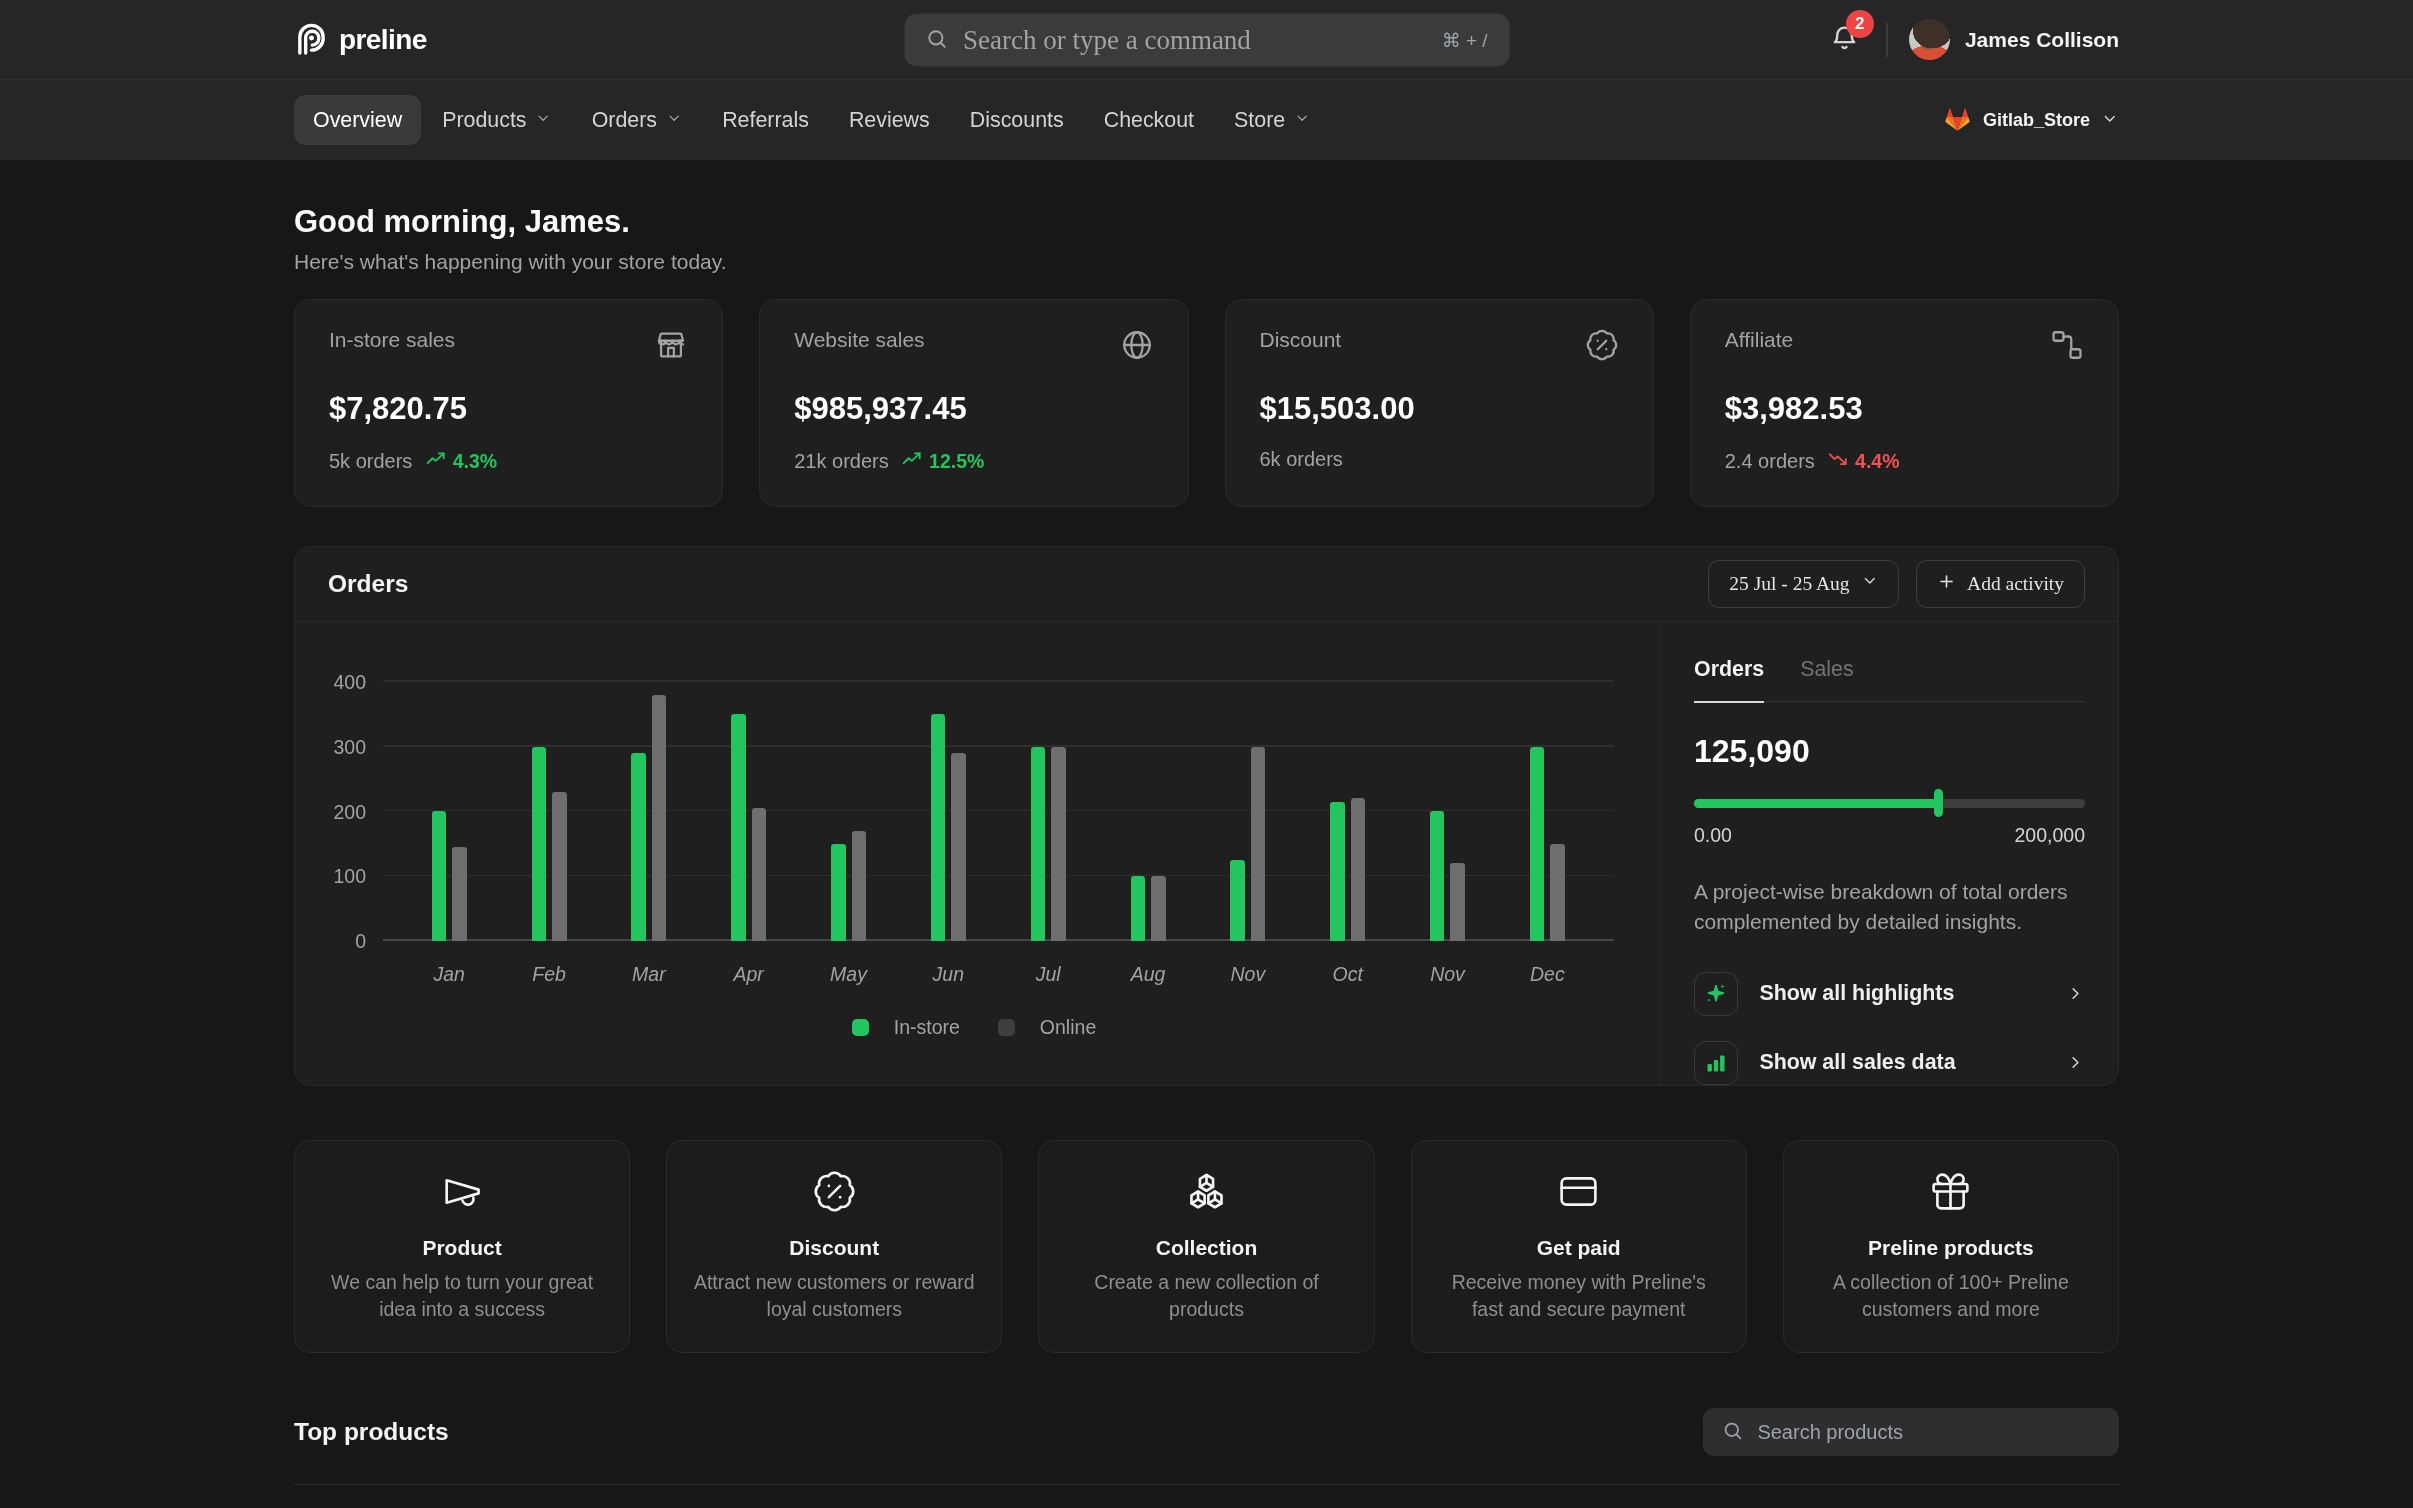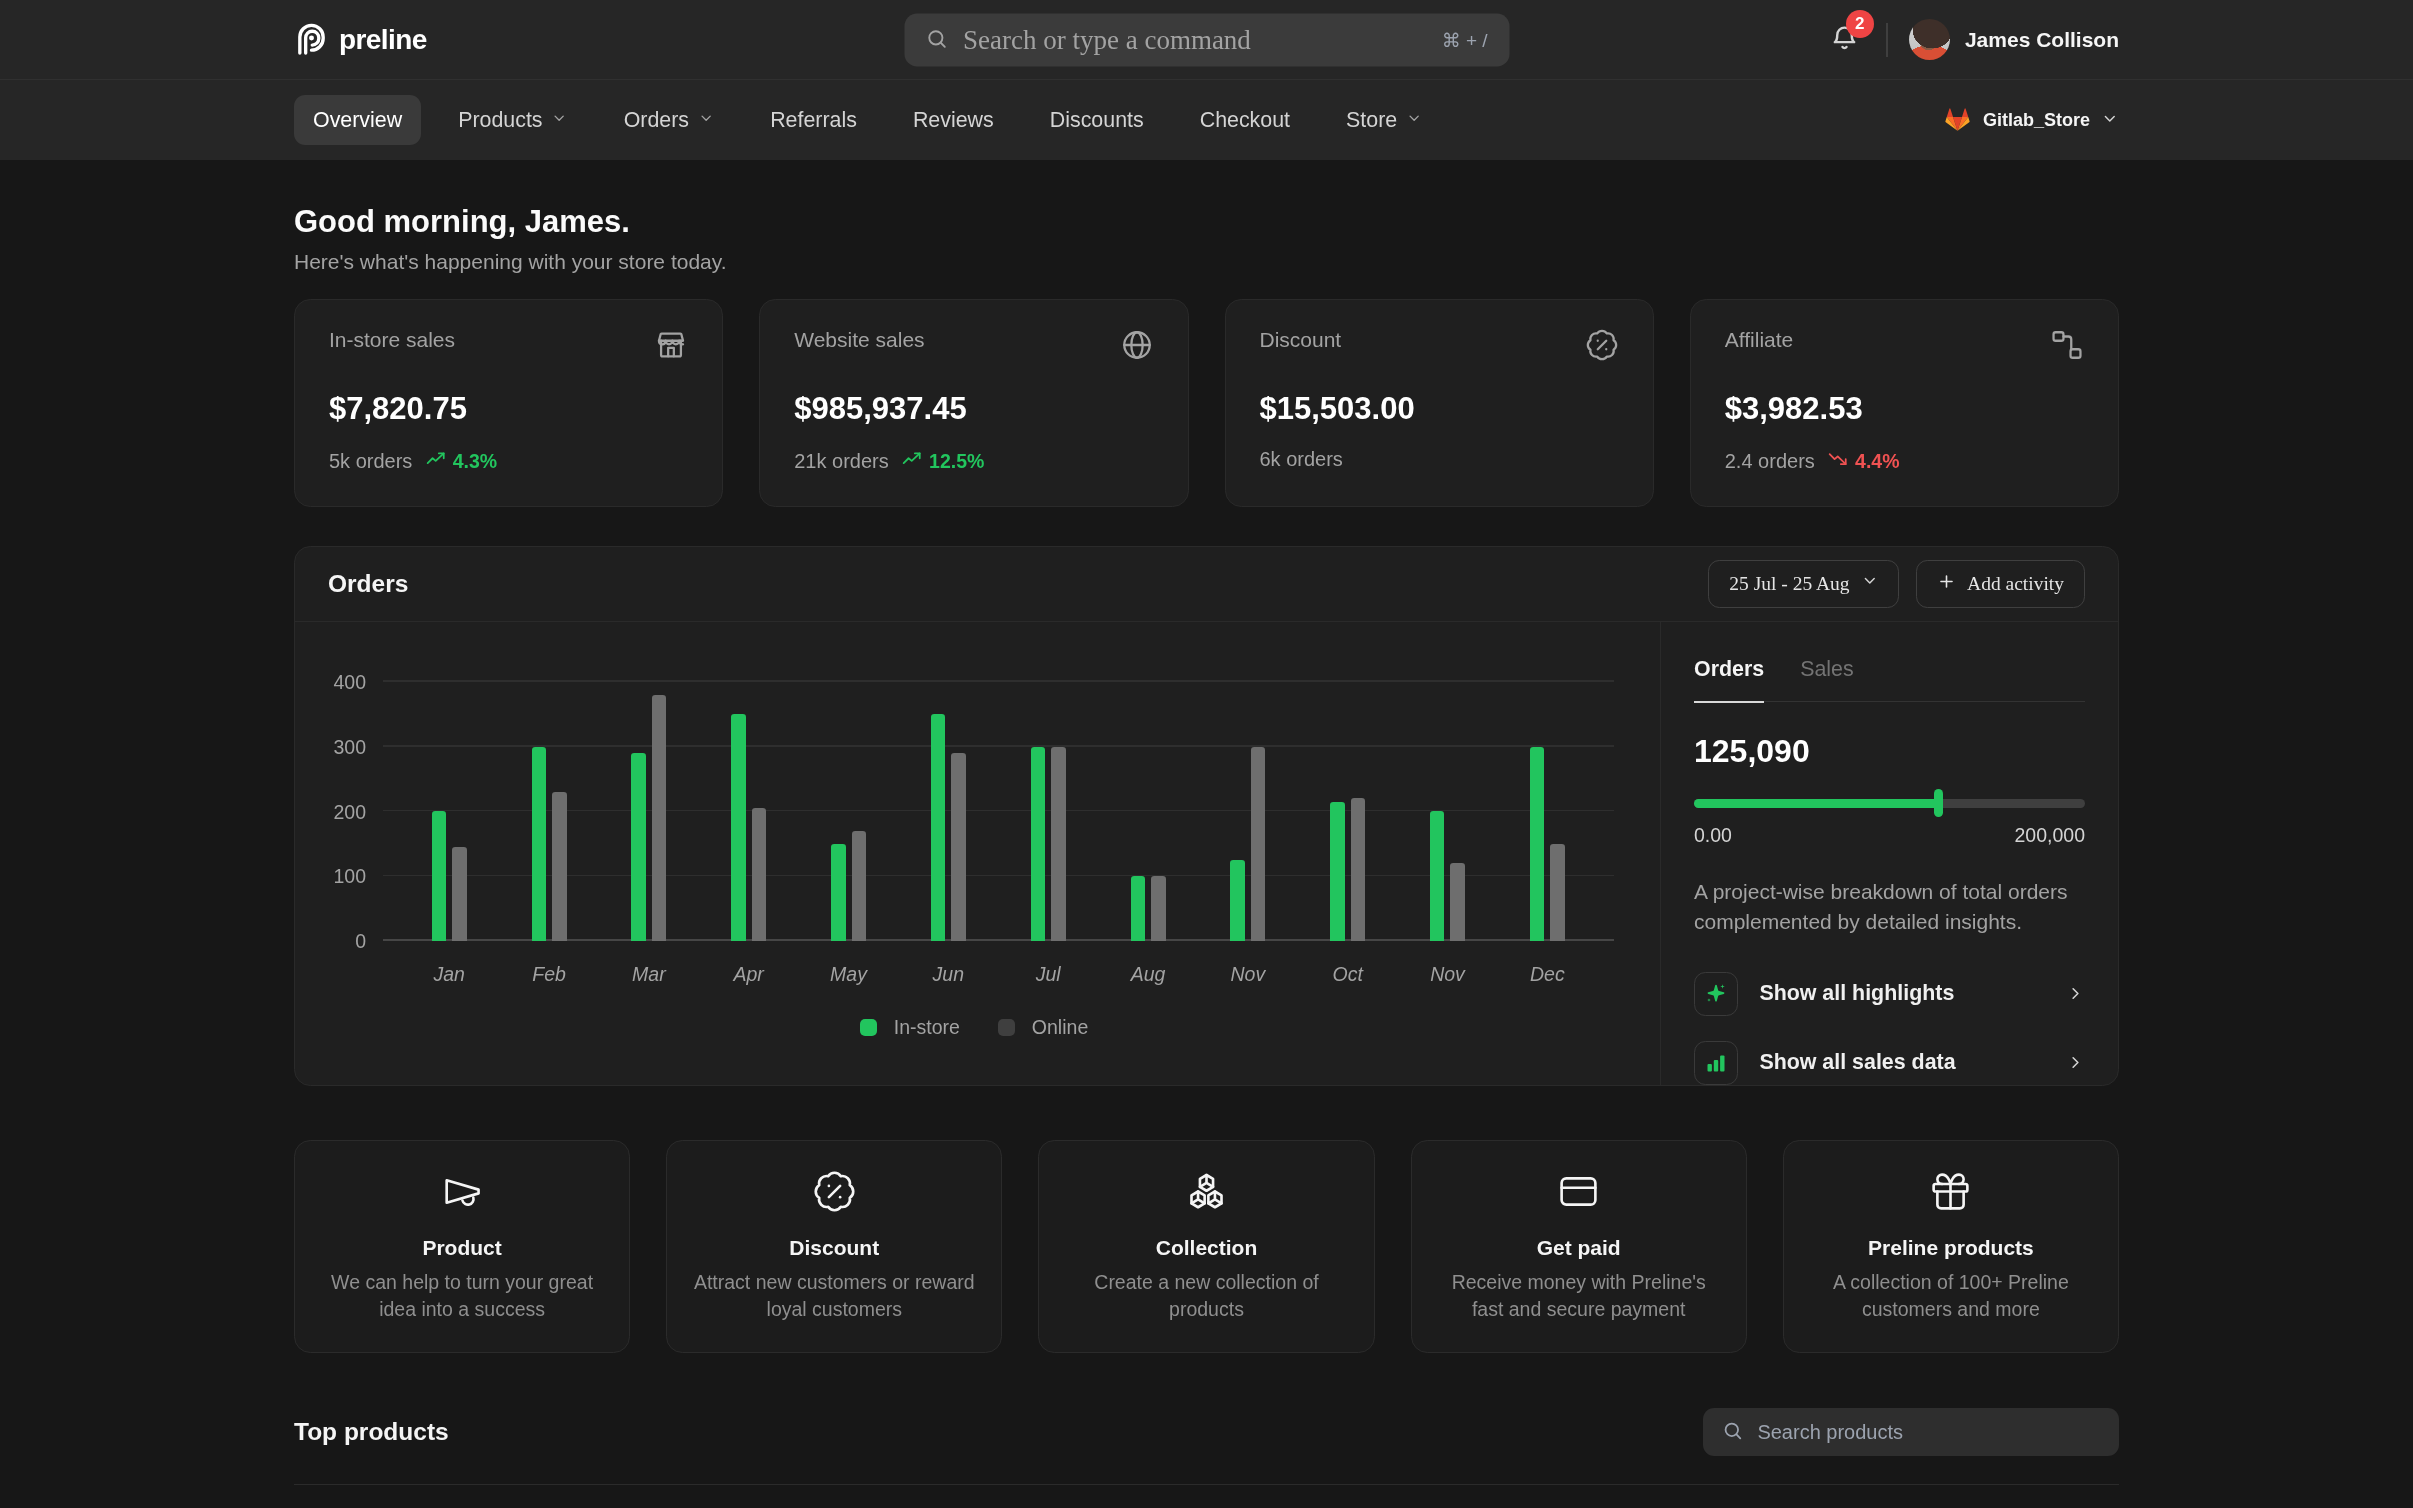--- a/index.html
+++ b/index.html
@@ -38,21 +38,21 @@
     background:
       radial-gradient(48% 44% at 57% 28%, #3e2f29 0 99%, transparent 100%),
       radial-gradient(24% 26% at 48% 50%, #8a5a44 0 99%, transparent 100%),
       radial-gradient(62% 42% at 50% 106%, #d94f35 0 99%, transparent 100%),
       linear-gradient(180deg,#d6d6d6,#bdbdbd);
   }
   .user-name { font-size:21px; font-weight:600; color:#f5f5f5; }
 
   
   .navbar { background:#262626; border-top:1.3px solid #303030; }
-  .navbar-inner { height:80px; display:flex; align-items:center; gap:18px; }
+  .navbar-inner { height:80px; display:flex; align-items:center; gap:2px; }
   .nav-item { display:flex; align-items:center; gap:8.8px; padding:12.6px 19px;
     border-radius:11.3px; color:#d4d4d4; font-size:21.4px; cursor:pointer; }
   .nav-item.active { background:#3a3a3a; color:#fff; }
   .nav-right { margin-left:auto; display:flex; align-items:center; gap:11.3px; cursor:pointer; }
   .store-name { font-size:18px; font-weight:bold; color:#f5f5f5; }
 
   
   .hero { margin-top:44px; }
   .hero h1 { font-size:31px; font-weight:bold; color:#fafafa; }
   .hero p { margin-top:10px; font-size:21px; color:#a3a3a3; }
@@ -84,21 +84,21 @@
   .gridline.baseline { background:#464646; }
   .tick-label { position:absolute; left:-55px; top:-9.4px; width:38px; text-align:right;
     font-size:19.5px; color:#a3a3a3; }
   .bars { position:absolute; inset:0; display:flex; justify-content:space-around;
     align-items:flex-end; padding:0 16.3px; }
   .bar-group { position:relative; display:flex; align-items:flex-end; gap:6px; height:100%;font-style:italic; }
   .bar { width:14.5px; border-radius:3.1px 3.1px 0 0; }
   .month-label { position:absolute; left:50%; transform:translateX(-50%); bottom:-45px;
     font-size:19.5px; color:#a3a3a3; }
   .legend { display:flex; justify-content:center; gap:38px; margin-top:75px; }
-  .legend-item { display:flex; align-items:center; gap:17px; font-size:19.5px; color:#a3a3a3; }
+  .legend-item { display:flex; align-items:center; gap:25px; font-size:19.5px; color:#a3a3a3; }
   .legend-swatch { width:17px; height:17px; border-radius:5px; }
 
   .insights-col { width:458px; border-left:1.3px solid #2a2a2a; padding:35px 33px 0; }
   .tabs { display:flex; gap:36px; border-bottom:1.3px solid #333; }
   .tab { font-size:21.4px; padding-bottom:19px; border-bottom:2.5px solid transparent;
     margin-bottom:-1.9px; cursor:pointer; }
   .tab.active { color:#f5f5f5; font-weight:600; border-color:#d9d9d9; }
   .tab.inactive { color:#737373; }
   .big-number { margin-top:31px; font-size:32px; font-weight:bold; color:#fff; }
   .slider { position:relative; margin-top:29px; height:8.8px; border-radius:5px; background:#3f3f3f; }

